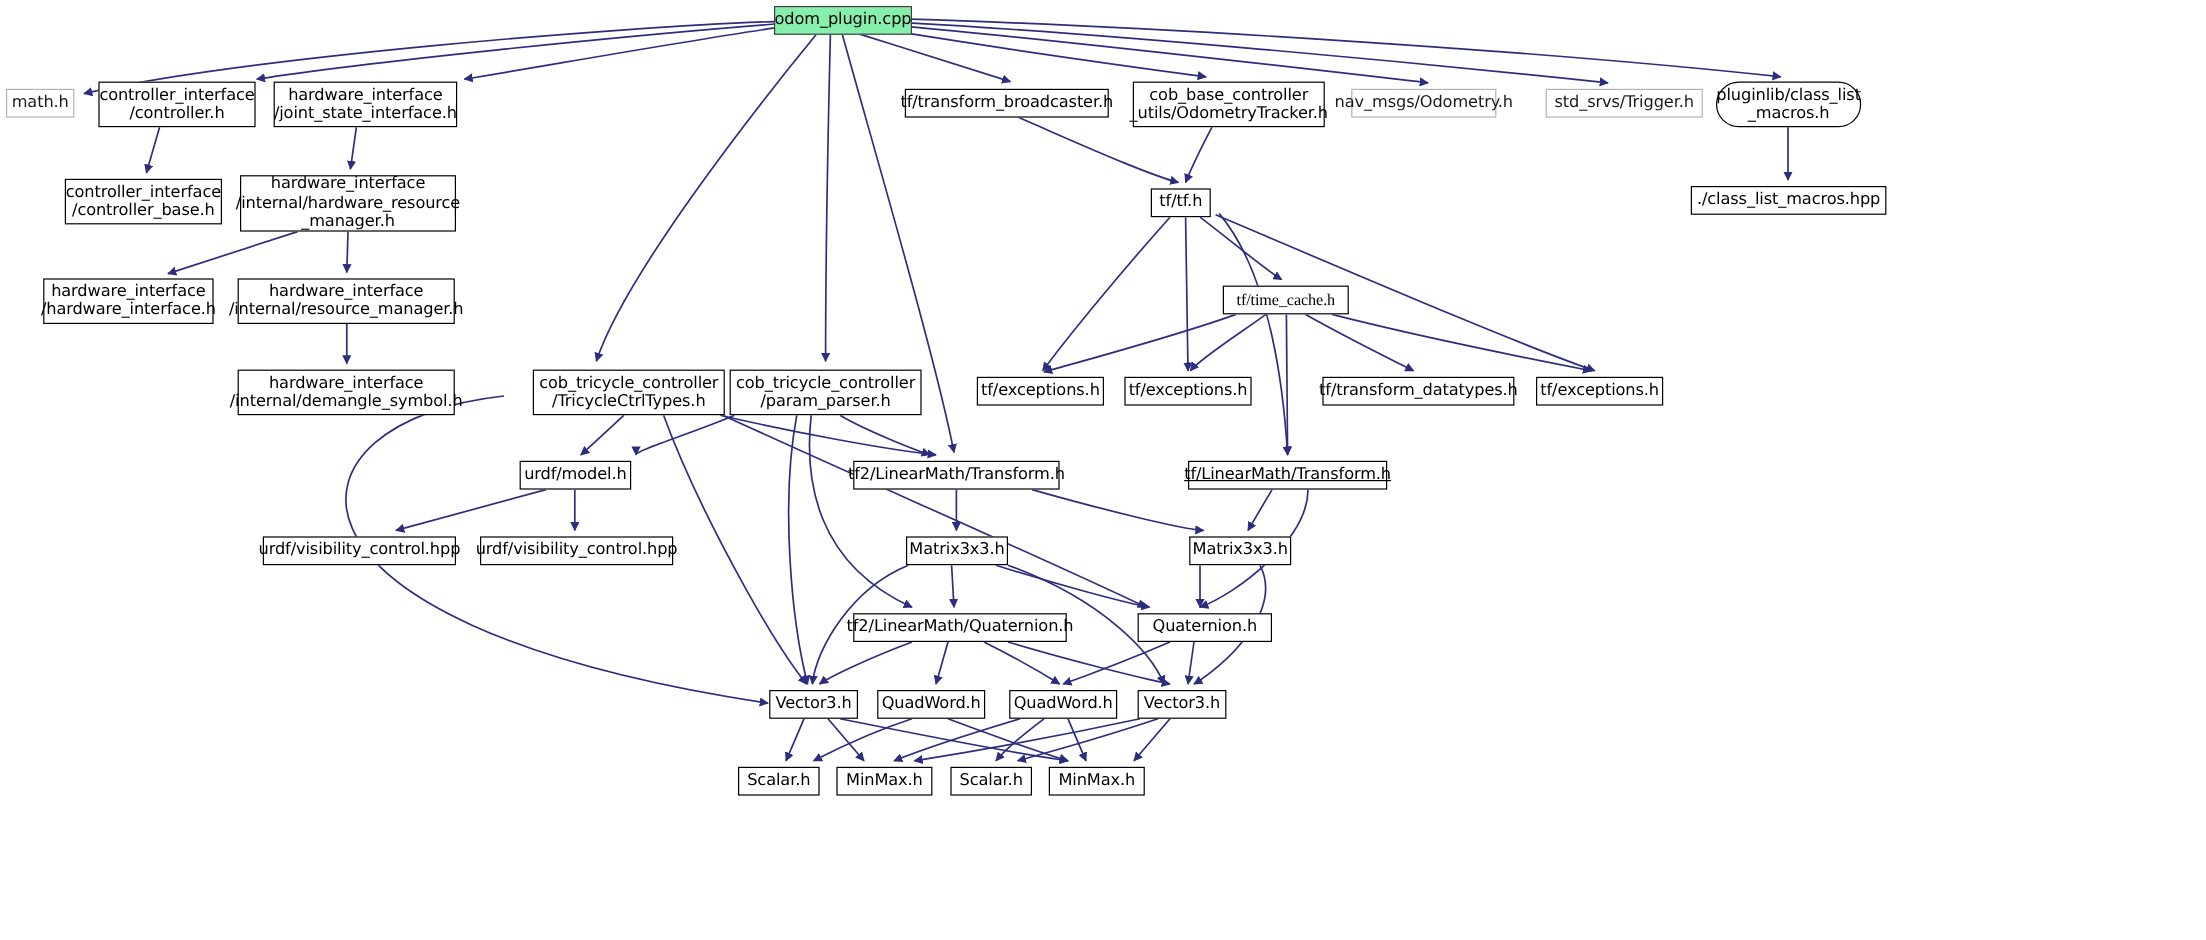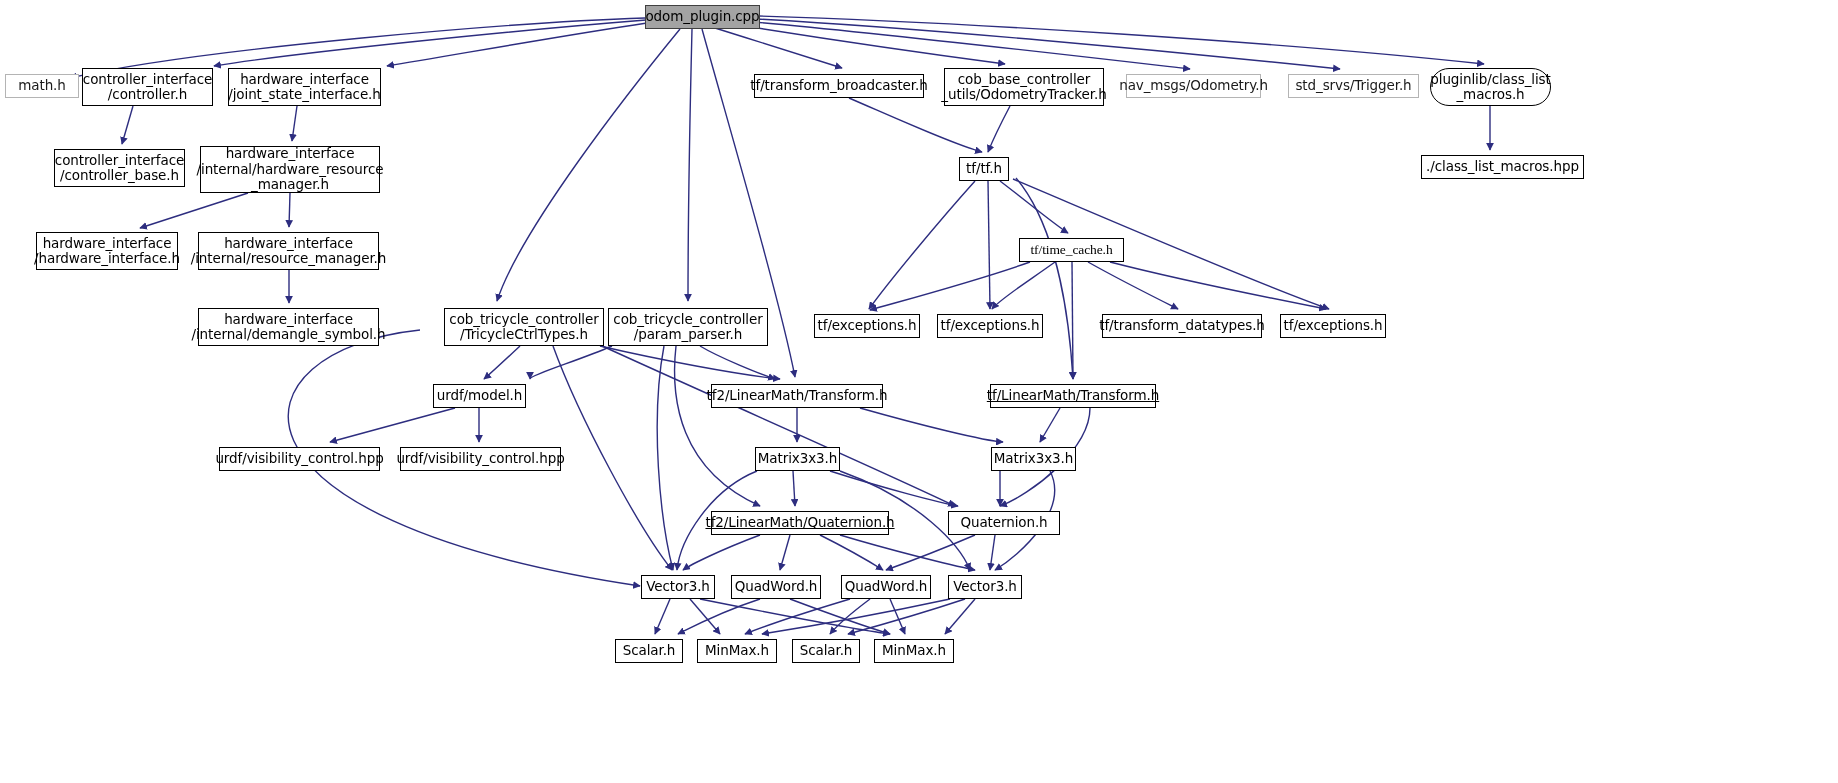--- a/index.html
+++ b/index.html
@@ -37,21 +37,21 @@
     border: 1px solid #000000;
     color: #000000;
     font-size: 13.5px;
     line-height: 15.5px;
     letter-spacing: -0.1px;
     white-space: pre-line;
     padding: 0 3px;
     z-index: 2;
   }
   .node.root {
-    background: #a3a3a3;
+    background: #86efac;
     border: 1px solid #404040;
   }
   .node.ext {
     border: 1px solid #b4b4b4;
     color: #1a1a1a;
   }
 </style>
 </head>
 <body>
 
@@ -127,21 +127,21 @@
         <path d="M 890,599 L 905,634" marker-end="url(#arrow)"></path>
         <path d="M 850,599 C 800,614 760,628 745,634" marker-end="url(#arrow)"></path>
         <path d="M 965,599 C 920,614 870,628 848,634" marker-end="url(#arrow)"></path>
         <path d="M 975,599 L 945,634" marker-end="url(#arrow)"></path>
         <path d="M 950,599 C 880,614 800,628 762,634" marker-end="url(#arrow)"></path>
         <path d="M 420,330 C 230,350 200,520 640,586" marker-end="url(#arrow)"></path>
       </g>
   </svg>
   <div id="nodes">
       <div class="node root" style="left: 645px; top: 5px; width: 115px; height: 24px;">odom_plugin.cpp</div>
-      <div class="node ext" style="left: 5px; top: 74px; width: 74px; height: 24px;">math.h</div>
+      <div class="node ext" style="left: 5px; top: 74px; width: 57px; height: 24px;">math.h</div>
       <div class="node" style="left: 82px; top: 68px; width: 131px; height: 38px;">controller_interface
 /controller.h</div>
       <div class="node" style="left: 228px; top: 68px; width: 153px; height: 38px;">hardware_interface
 /joint_state_interface.h</div>
       <div class="node" style="left: 54px; top: 149px; width: 131px; height: 38px;">controller_interface
 /controller_base.h</div>
       <div class="node" style="left: 200px; top: 146px; width: 180px; height: 47px;">hardware_interface
 /internal/hardware_resource
 _manager.h</div>
       <div class="node" style="left: 36px; top: 232px; width: 142px; height: 38px;">hardware_interface
@@ -150,39 +150,39 @@
 /internal/resource_manager.h</div>
       <div class="node" style="left: 198px; top: 308px; width: 181px; height: 38px;">hardware_interface
 /internal/demangle_symbol.h</div>
       <div class="node" style="left: 444px; top: 308px; width: 160px; height: 38px;">cob_tricycle_controller
 /TricycleCtrlTypes.h</div>
       <div class="node" style="left: 608px; top: 308px; width: 160px; height: 38px;">cob_tricycle_controller
 /param_parser.h</div>
       <div class="node" style="left: 754px; top: 74px; width: 170px; height: 24px;">tf/transform_broadcaster.h</div>
       <div class="node" style="left: 944px; top: 68px; width: 160px; height: 38px;">cob_base_controller
 _utils/OdometryTracker.h</div>
-      <div class="node ext" style="left: 1126px; top: 74px; width: 135px; height: 24px;">nav_msgs/Odometry.h</div>
+      <div class="node ext" style="left: 1126px; top: 74px; width: 121px; height: 24px;">nav_msgs/Odometry.h</div>
       <div class="node ext" style="left: 1288px; top: 74px; width: 131px; height: 24px;">std_srvs/Trigger.h</div>
       <div class="node" style="left: 1430px; top: 68px; width: 121px; height: 38px; border-radius: 19px;">pluginlib/class_list
 _macros.h</div>
-      <div class="node" style="left: 1409px; top: 155px; width: 163px; height: 24px; margin-left: 12px;">./class_list_macros.hpp</div>
+      <div class="node" style="left: 1409px; top: 155px; width: 163px; height: 24px;">./class_list_macros.hpp</div>
       <div class="node" style="left: 959px; top: 157px; width: 50px; height: 24px;">tf/tf.h</div>
       <div class="node" style="left: 1019px; top: 238px; width: 105px; height: 24px; font-family: Liberation Serif, serif;">tf/time_cache.h</div>
       <div class="node" style="left: 814px; top: 314px; width: 106px; height: 24px;">tf/exceptions.h</div>
       <div class="node" style="left: 937px; top: 314px; width: 106px; height: 24px;">tf/exceptions.h</div>
       <div class="node" style="left: 1102px; top: 314px; width: 160px; height: 24px;">tf/transform_datatypes.h</div>
       <div class="node" style="left: 1280px; top: 314px; width: 106px; height: 24px;">tf/exceptions.h</div>
       <div class="node" style="left: 433px; top: 384px; width: 93px; height: 24px; text-align: right;">urdf/model.h</div>
       <div class="node" style="left: 711px; top: 384px; width: 172px; height: 24px;">tf2/LinearMath/Transform.h</div>
       <div class="node" style="left: 990px; top: 384px; width: 166px; height: 24px; text-decoration: underline;">tf/LinearMath/Transform.h</div>
       <div class="node" style="left: 219px; top: 447px; width: 161px; height: 24px;">urdf/visibility_control.hpp</div>
       <div class="node" style="left: 400px; top: 447px; width: 161px; height: 24px;">urdf/visibility_control.hpp</div>
       <div class="node" style="left: 755px; top: 447px; width: 85px; height: 24px;">Matrix3x3.h</div>
       <div class="node" style="left: 991px; top: 447px; width: 85px; height: 24px;">Matrix3x3.h</div>
-      <div class="node" style="left: 711px; top: 511px; width: 178px; height: 24px; text-decoration: underline;">tf2/LinearMath/Quaternion.h</div>
+      <div class="node" style="left: 711px; top: 511px; width: 178px; height: 24px;">tf2/LinearMath/Quaternion.h</div>
       <div class="node" style="left: 948px; top: 511px; width: 112px; height: 24px;">Quaternion.h</div>
       <div class="node" style="left: 641px; top: 575px; width: 74px; height: 24px;">Vector3.h</div>
       <div class="node" style="left: 731px; top: 575px; width: 90px; height: 24px;">QuadWord.h</div>
       <div class="node" style="left: 841px; top: 575px; width: 90px; height: 24px;">QuadWord.h</div>
       <div class="node" style="left: 948px; top: 575px; width: 74px; height: 24px;">Vector3.h</div>
       <div class="node" style="left: 615px; top: 639px; width: 68px; height: 24px;">Scalar.h</div>
       <div class="node" style="left: 697px; top: 639px; width: 80px; height: 24px;">MinMax.h</div>
       <div class="node" style="left: 792px; top: 639px; width: 68px; height: 24px;">Scalar.h</div>
       <div class="node" style="left: 874px; top: 639px; width: 80px; height: 24px;">MinMax.h</div>
     </div>

